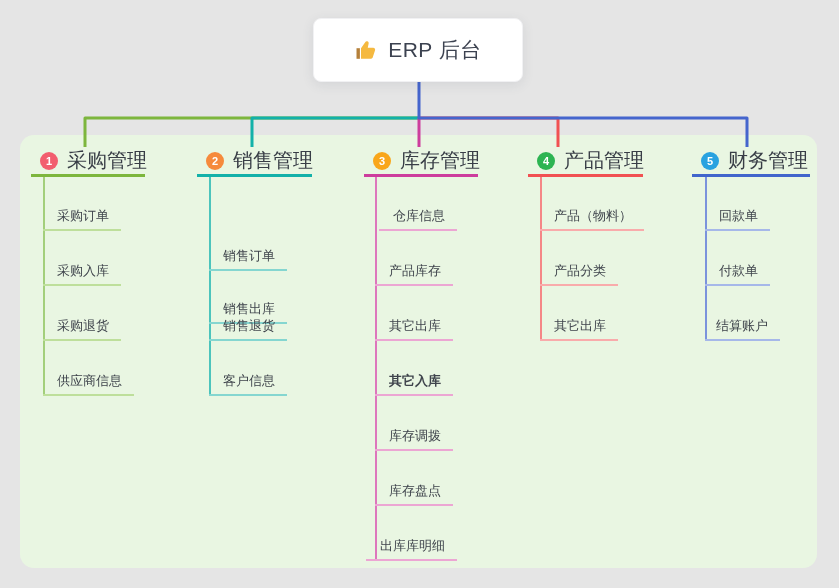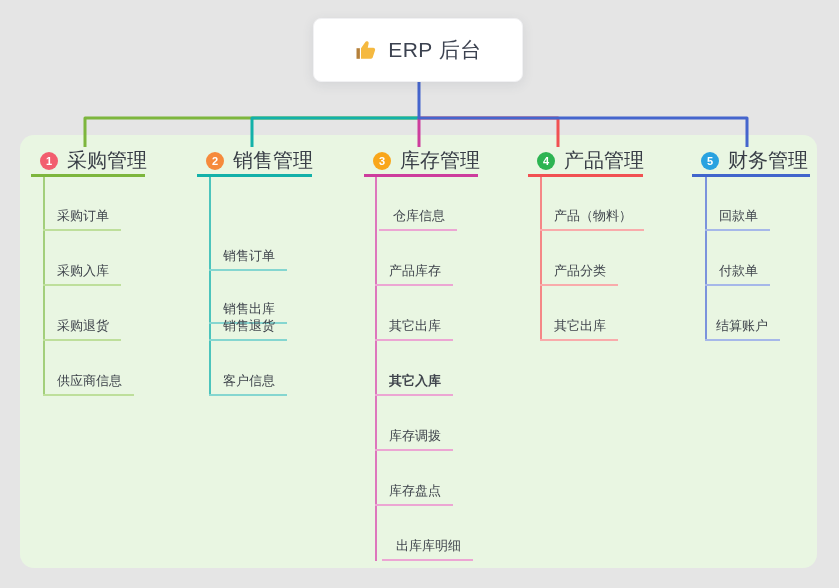--- a/index.html
+++ b/index.html
@@ -140,21 +140,21 @@
         <span class="badge" style="background: rgb(249, 166, 26);">3</span>
         <span class="blabel">库存管理</span>
       </div>
       <div class="trunk" style="left: 375px; top: 177px; height: 384px; background: rgb(221, 118, 188);"></div>
       <div class="child" style="left: 379px; top: 203px; border-bottom: 2px solid rgb(236, 166, 211);">仓库信息</div>
       <div class="child" style="left: 375px; top: 258px; border-bottom: 2px solid rgb(236, 166, 211); text-align: right;">产品库存</div>
       <div class="child" style="left: 375px; top: 313px; border-bottom: 2px solid rgb(236, 166, 211);">其它出库</div>
       <div class="child" style="left: 375px; top: 368px; border-bottom: 2px solid rgb(236, 166, 211); font-weight: bold;">其它入库</div>
       <div class="child" style="left: 375px; top: 423px; border-bottom: 2px solid rgb(236, 166, 211);">库存调拨</div>
       <div class="child" style="left: 375px; top: 478px; border-bottom: 2px solid rgb(236, 166, 211);">库存盘点</div>
-      <div class="child" style="left: 382px; top: 533px; border-bottom: 2px solid rgb(236, 166, 211); text-align: right;">出库库明细</div>
+      <div class="child" style="left: 366px; top: 533px; border-bottom: 2px solid rgb(236, 166, 211); text-align: right;">出库库明细</div>
       <div class="btitle" style="left: 528px; top: 147px; width: 115px; border-bottom: 3px solid rgb(241, 81, 82);">
         <span class="badge" style="background: rgb(45, 180, 82);">4</span>
         <span class="blabel">产品管理</span>
       </div>
       <div class="trunk" style="left: 540px; top: 177px; height: 164px; background: rgb(245, 135, 135);"></div>
       <div class="child" style="left: 540px; top: 203px; border-bottom: 2px solid rgb(249, 171, 171);">产品（物料）</div>
       <div class="child" style="left: 540px; top: 258px; border-bottom: 2px solid rgb(249, 171, 171);">产品分类</div>
       <div class="child" style="left: 540px; top: 313px; border-bottom: 2px solid rgb(249, 171, 171);">其它出库</div>
       <div class="btitle" style="left: 692px; top: 147px; width: 118px; border-bottom: 3px solid rgb(65, 101, 204);">
         <span class="badge" style="background: rgb(41, 162, 224);">5</span>

